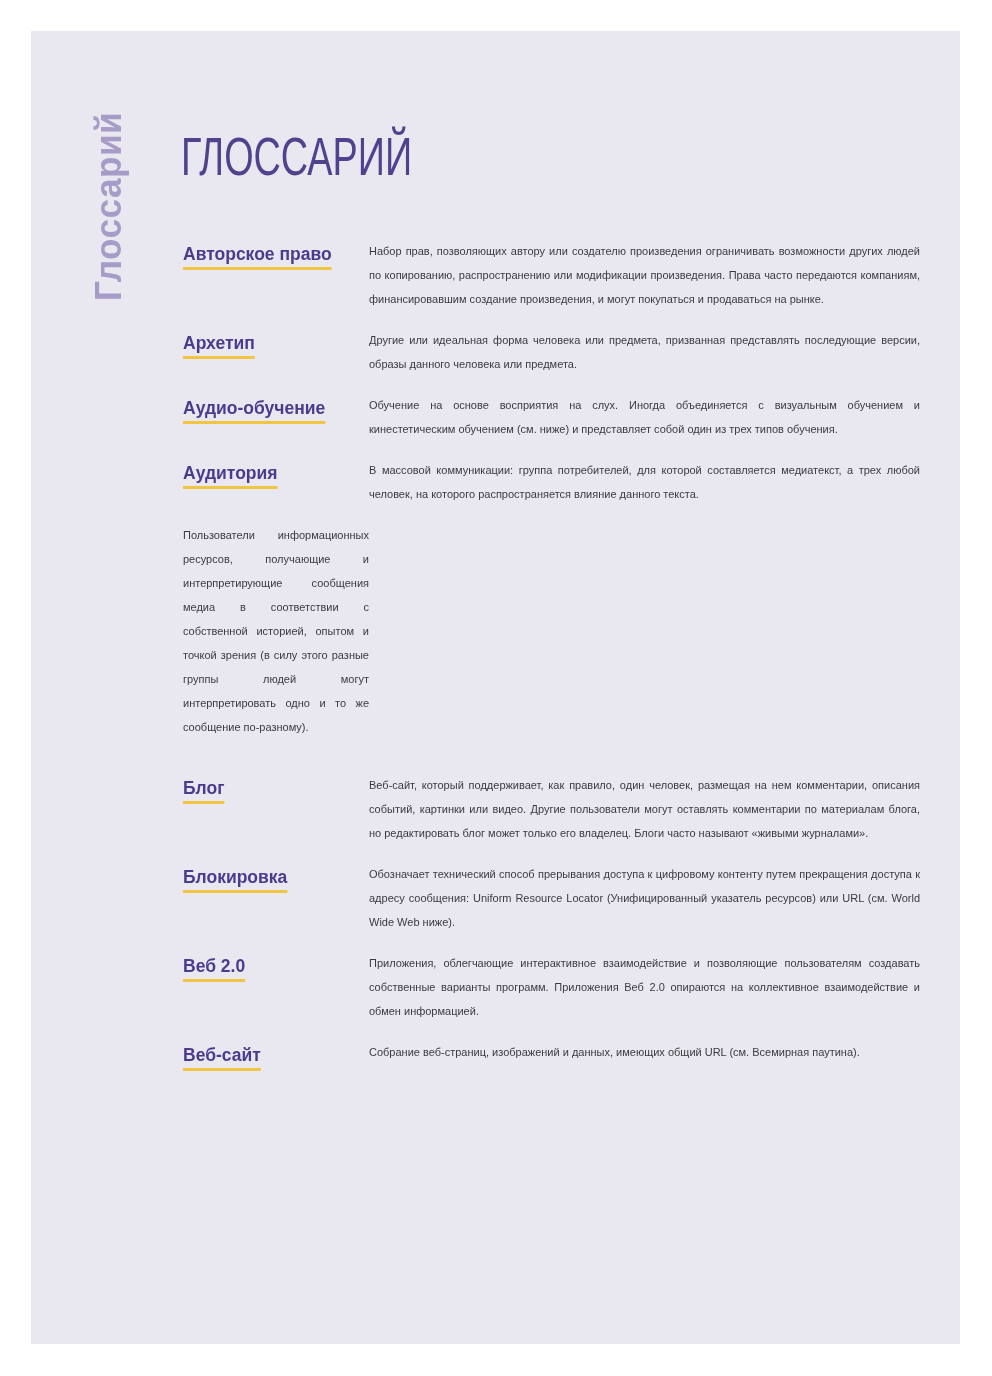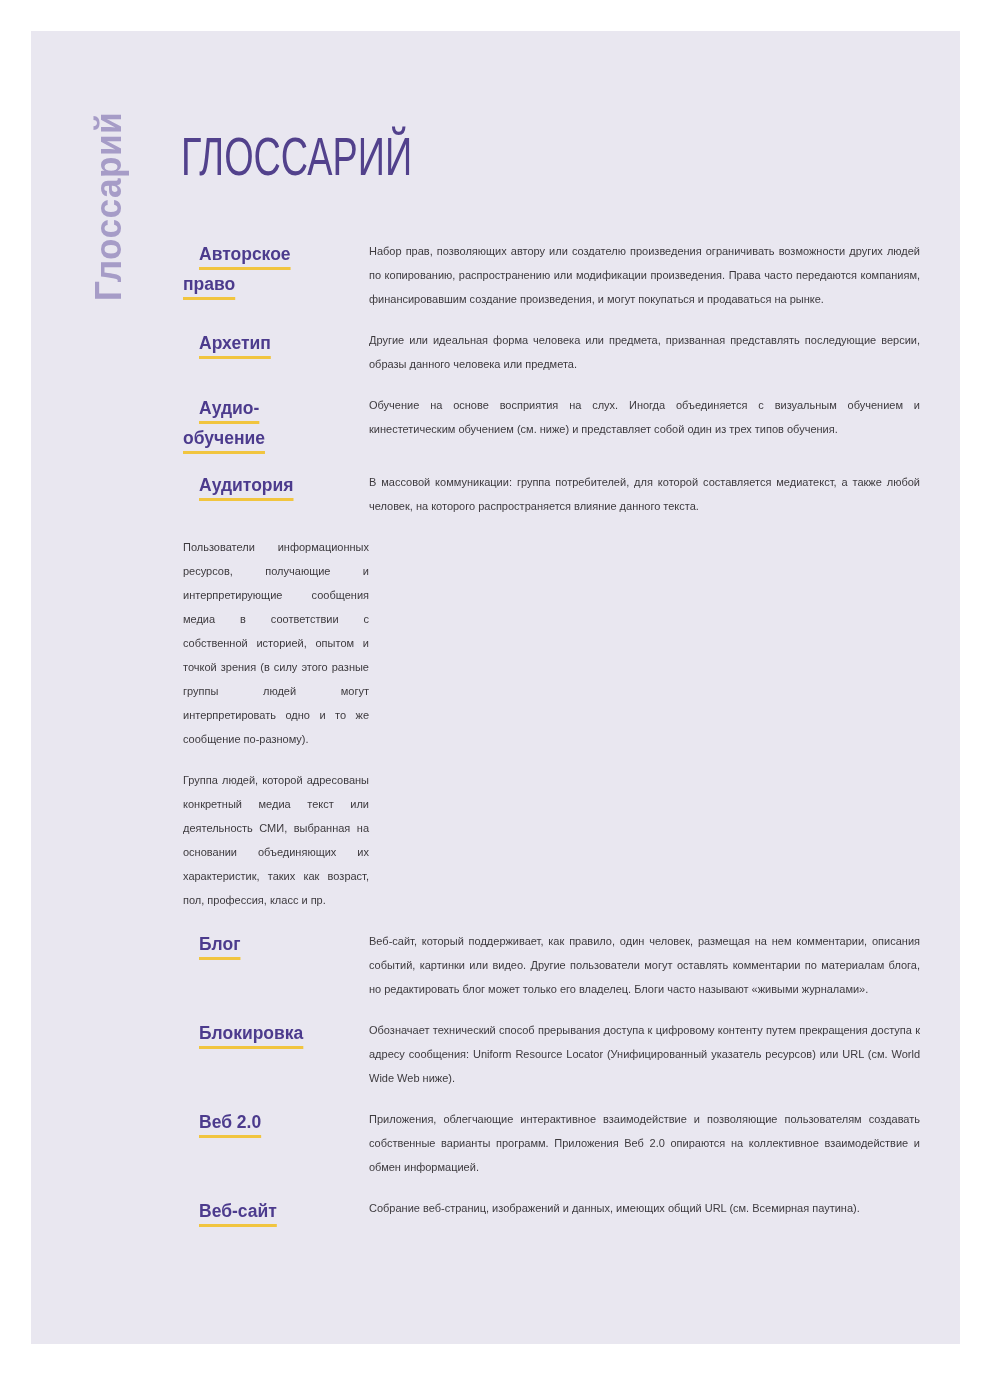--- a/index.html
+++ b/index.html
@@ -58,21 +58,20 @@
   .term-label{
     display:inline;
     color:var(--term);
     font-weight:bold;
     font-size:17.5px;
     line-height:30px;
     text-decoration:underline;
     text-decoration-color:var(--yellow);
     text-decoration-thickness:3px;
     text-underline-offset:7px;
-    margin-left:16px;
   }
   .term-cell-inner{max-width:152px;}
   .definition-text{
     color:var(--body-text);
     font-size:11px;
     line-height:24px;
     text-align:justify;
   }
 </style>
 </head>
@@ -109,29 +108,28 @@
     </div>
     <div class="definition-text">Обучение на основе восприятия на слух. Иногда объединяется с визуальным обучением и кинестетическим обучением (см. ниже) и представляет собой один из трех типов обучения.</div>
   </div>
 
   <div class="entry">
     <div class="term-cell">
       <div class="term-cell-inner">
         <span class="term-label">Аудитория</span>
       </div>
     </div>
-    <div class="definition-text">В массовой коммуникации: группа потребителей, для которой составляется медиатекст, а также любой человек, на которого распространяется влияние данного текста.</div>
+    <div class="definition-text">В массовой коммуникации: группа потребителей, для которой составляется медиатекст, а трех любой человек, на которого распространяется влияние данного текста.</div>
   </div>
 
   <div class="entry">
     <div class="definition-text">Пользователи информационных ресурсов, получающие и интерпретирующие сообщения медиа в соответствии с собственной историей, опытом и точкой зрения (в силу этого разные группы людей могут интерпретировать одно и то же сообщение по-разному).</div>
   </div>
 
   <div class="entry">
-    <div class="definition-text">Группа людей, которой адресованы конкретный медиа текст или деятельность СМИ, выбранная на основании объединяющих их характеристик, таких как возраст, пол, профессия, класс и пр.</div>
   </div>
 
   <div class="entry">
     <div class="term-cell">
       <div class="term-cell-inner">
         <span class="term-label">Блог</span>
       </div>
     </div>
     <div class="definition-text">Веб-сайт, который поддерживает, как правило, один человек, размещая на нем комментарии, описания событий, картинки или видео. Другие пользователи могут оставлять комментарии по материалам блога, но редактировать блог может только его владелец. Блоги часто называют «живыми журналами».</div>
   </div>

